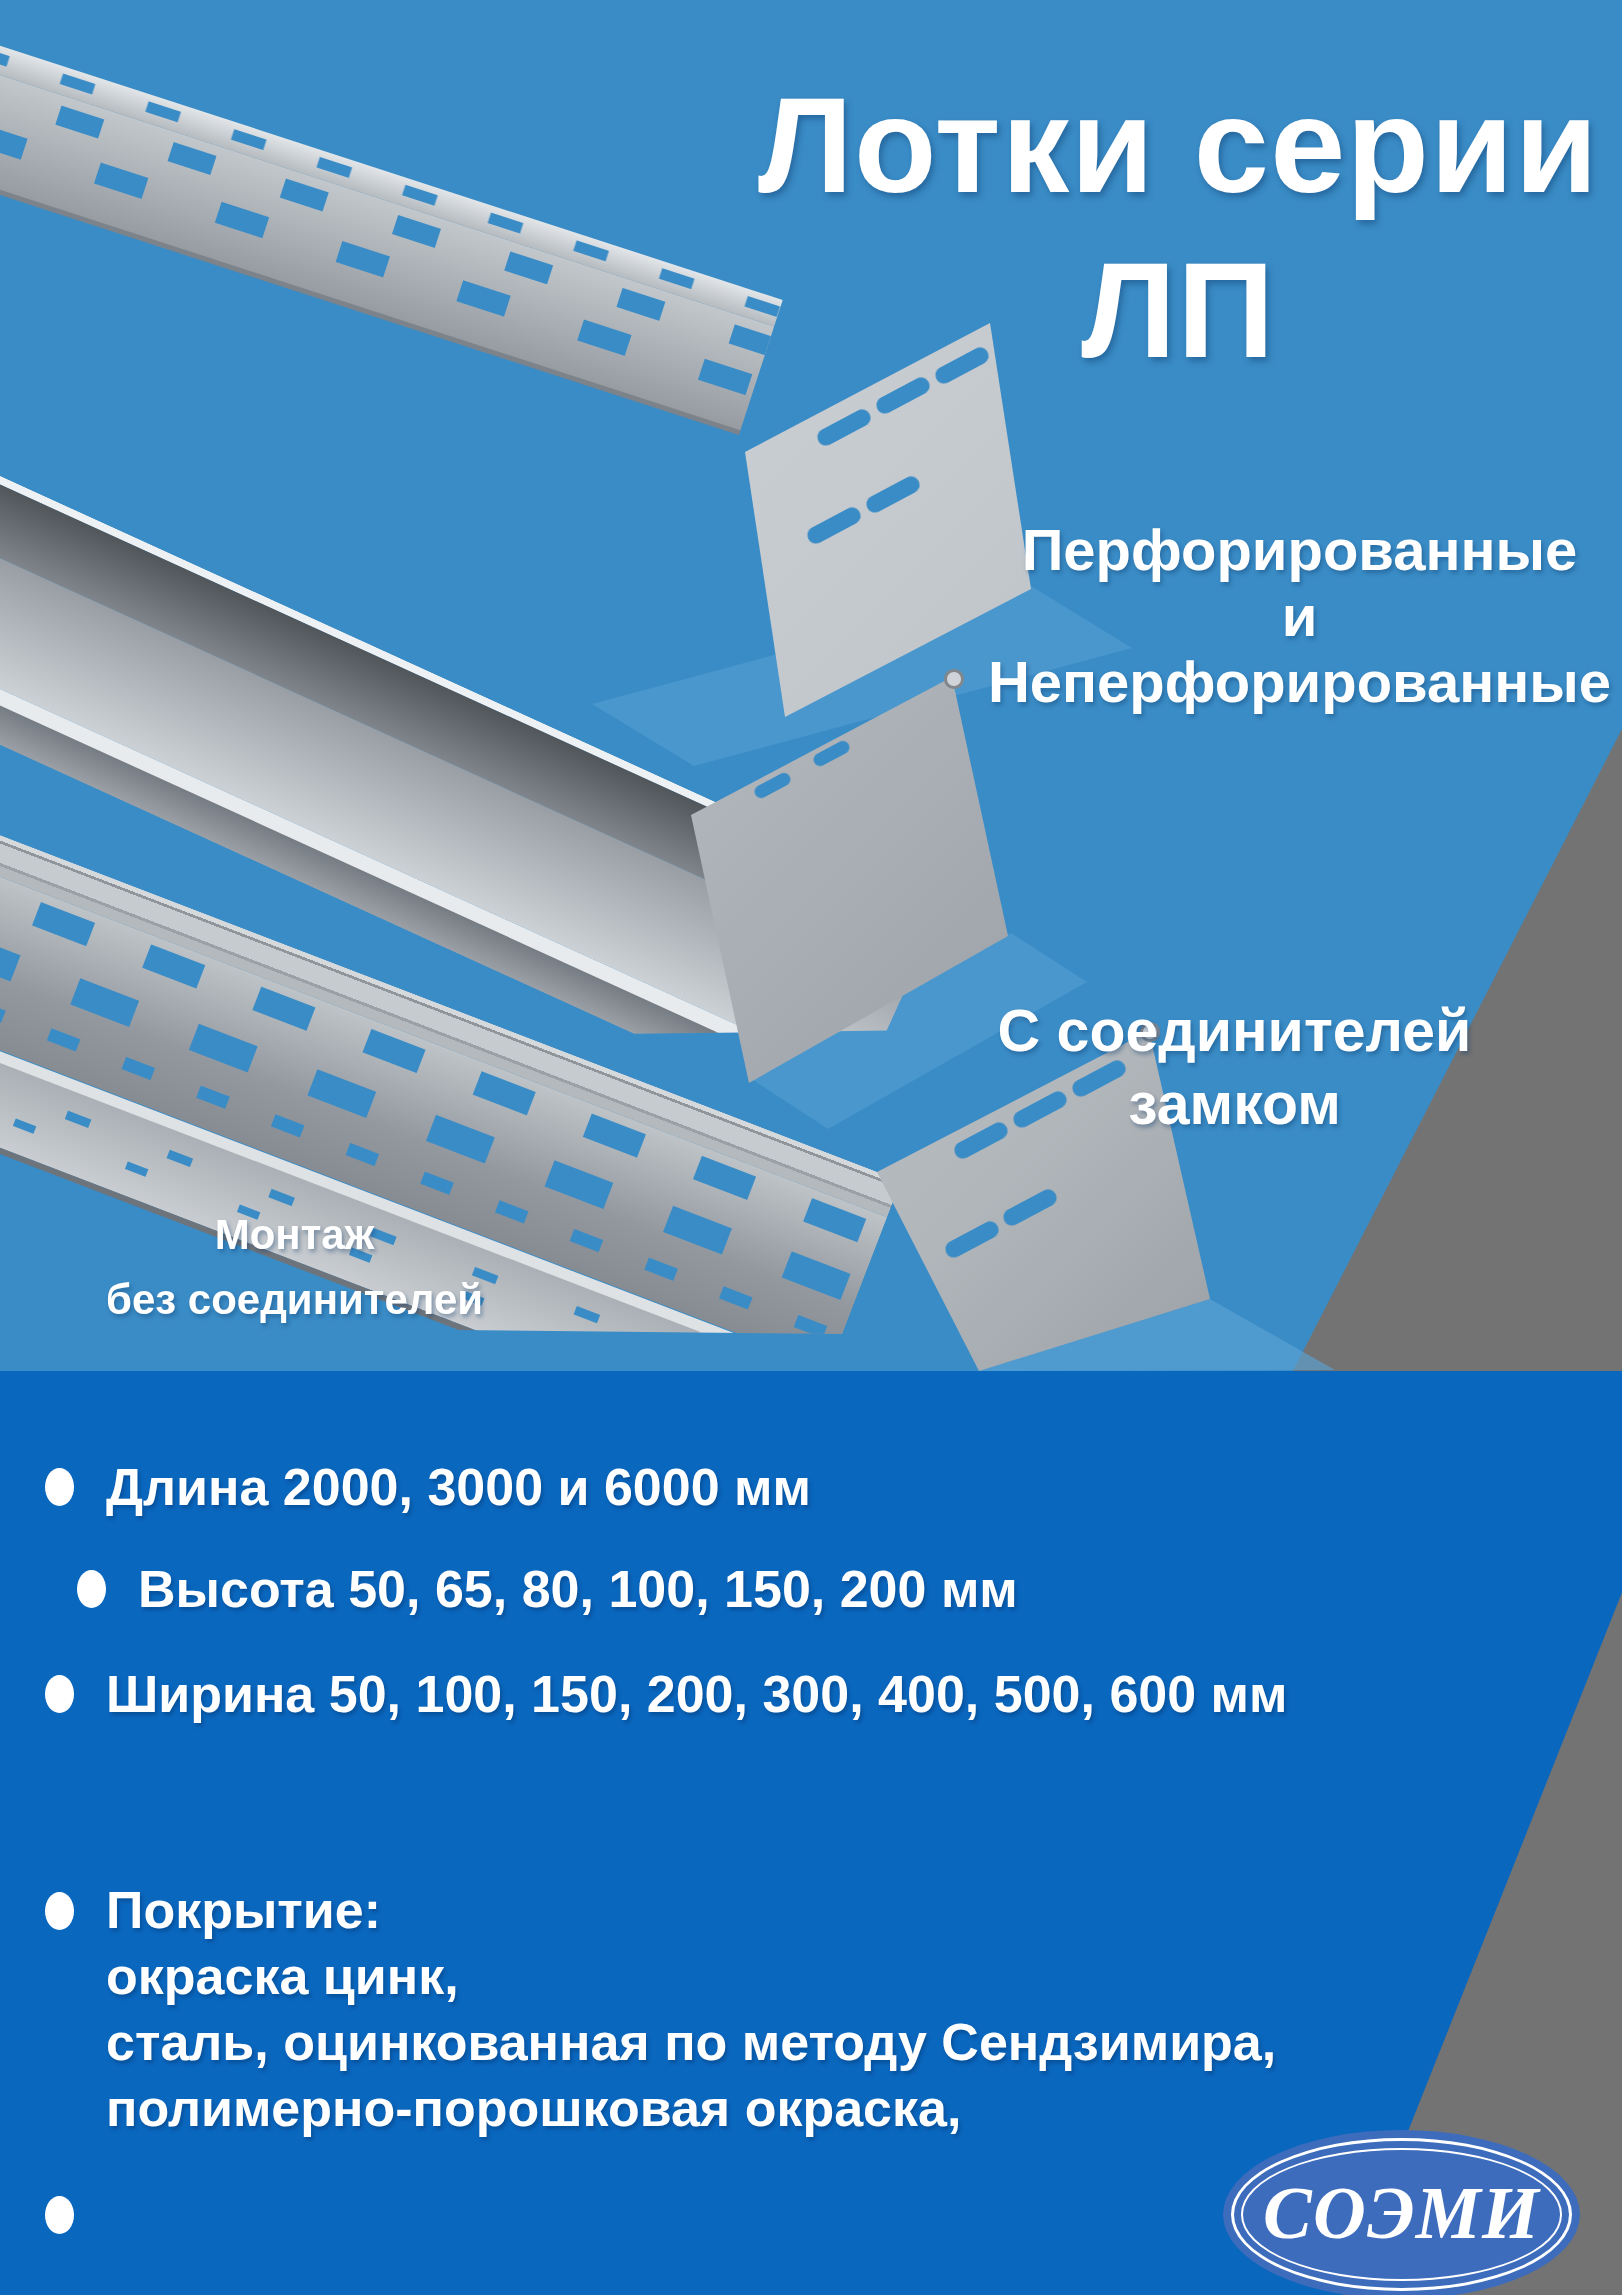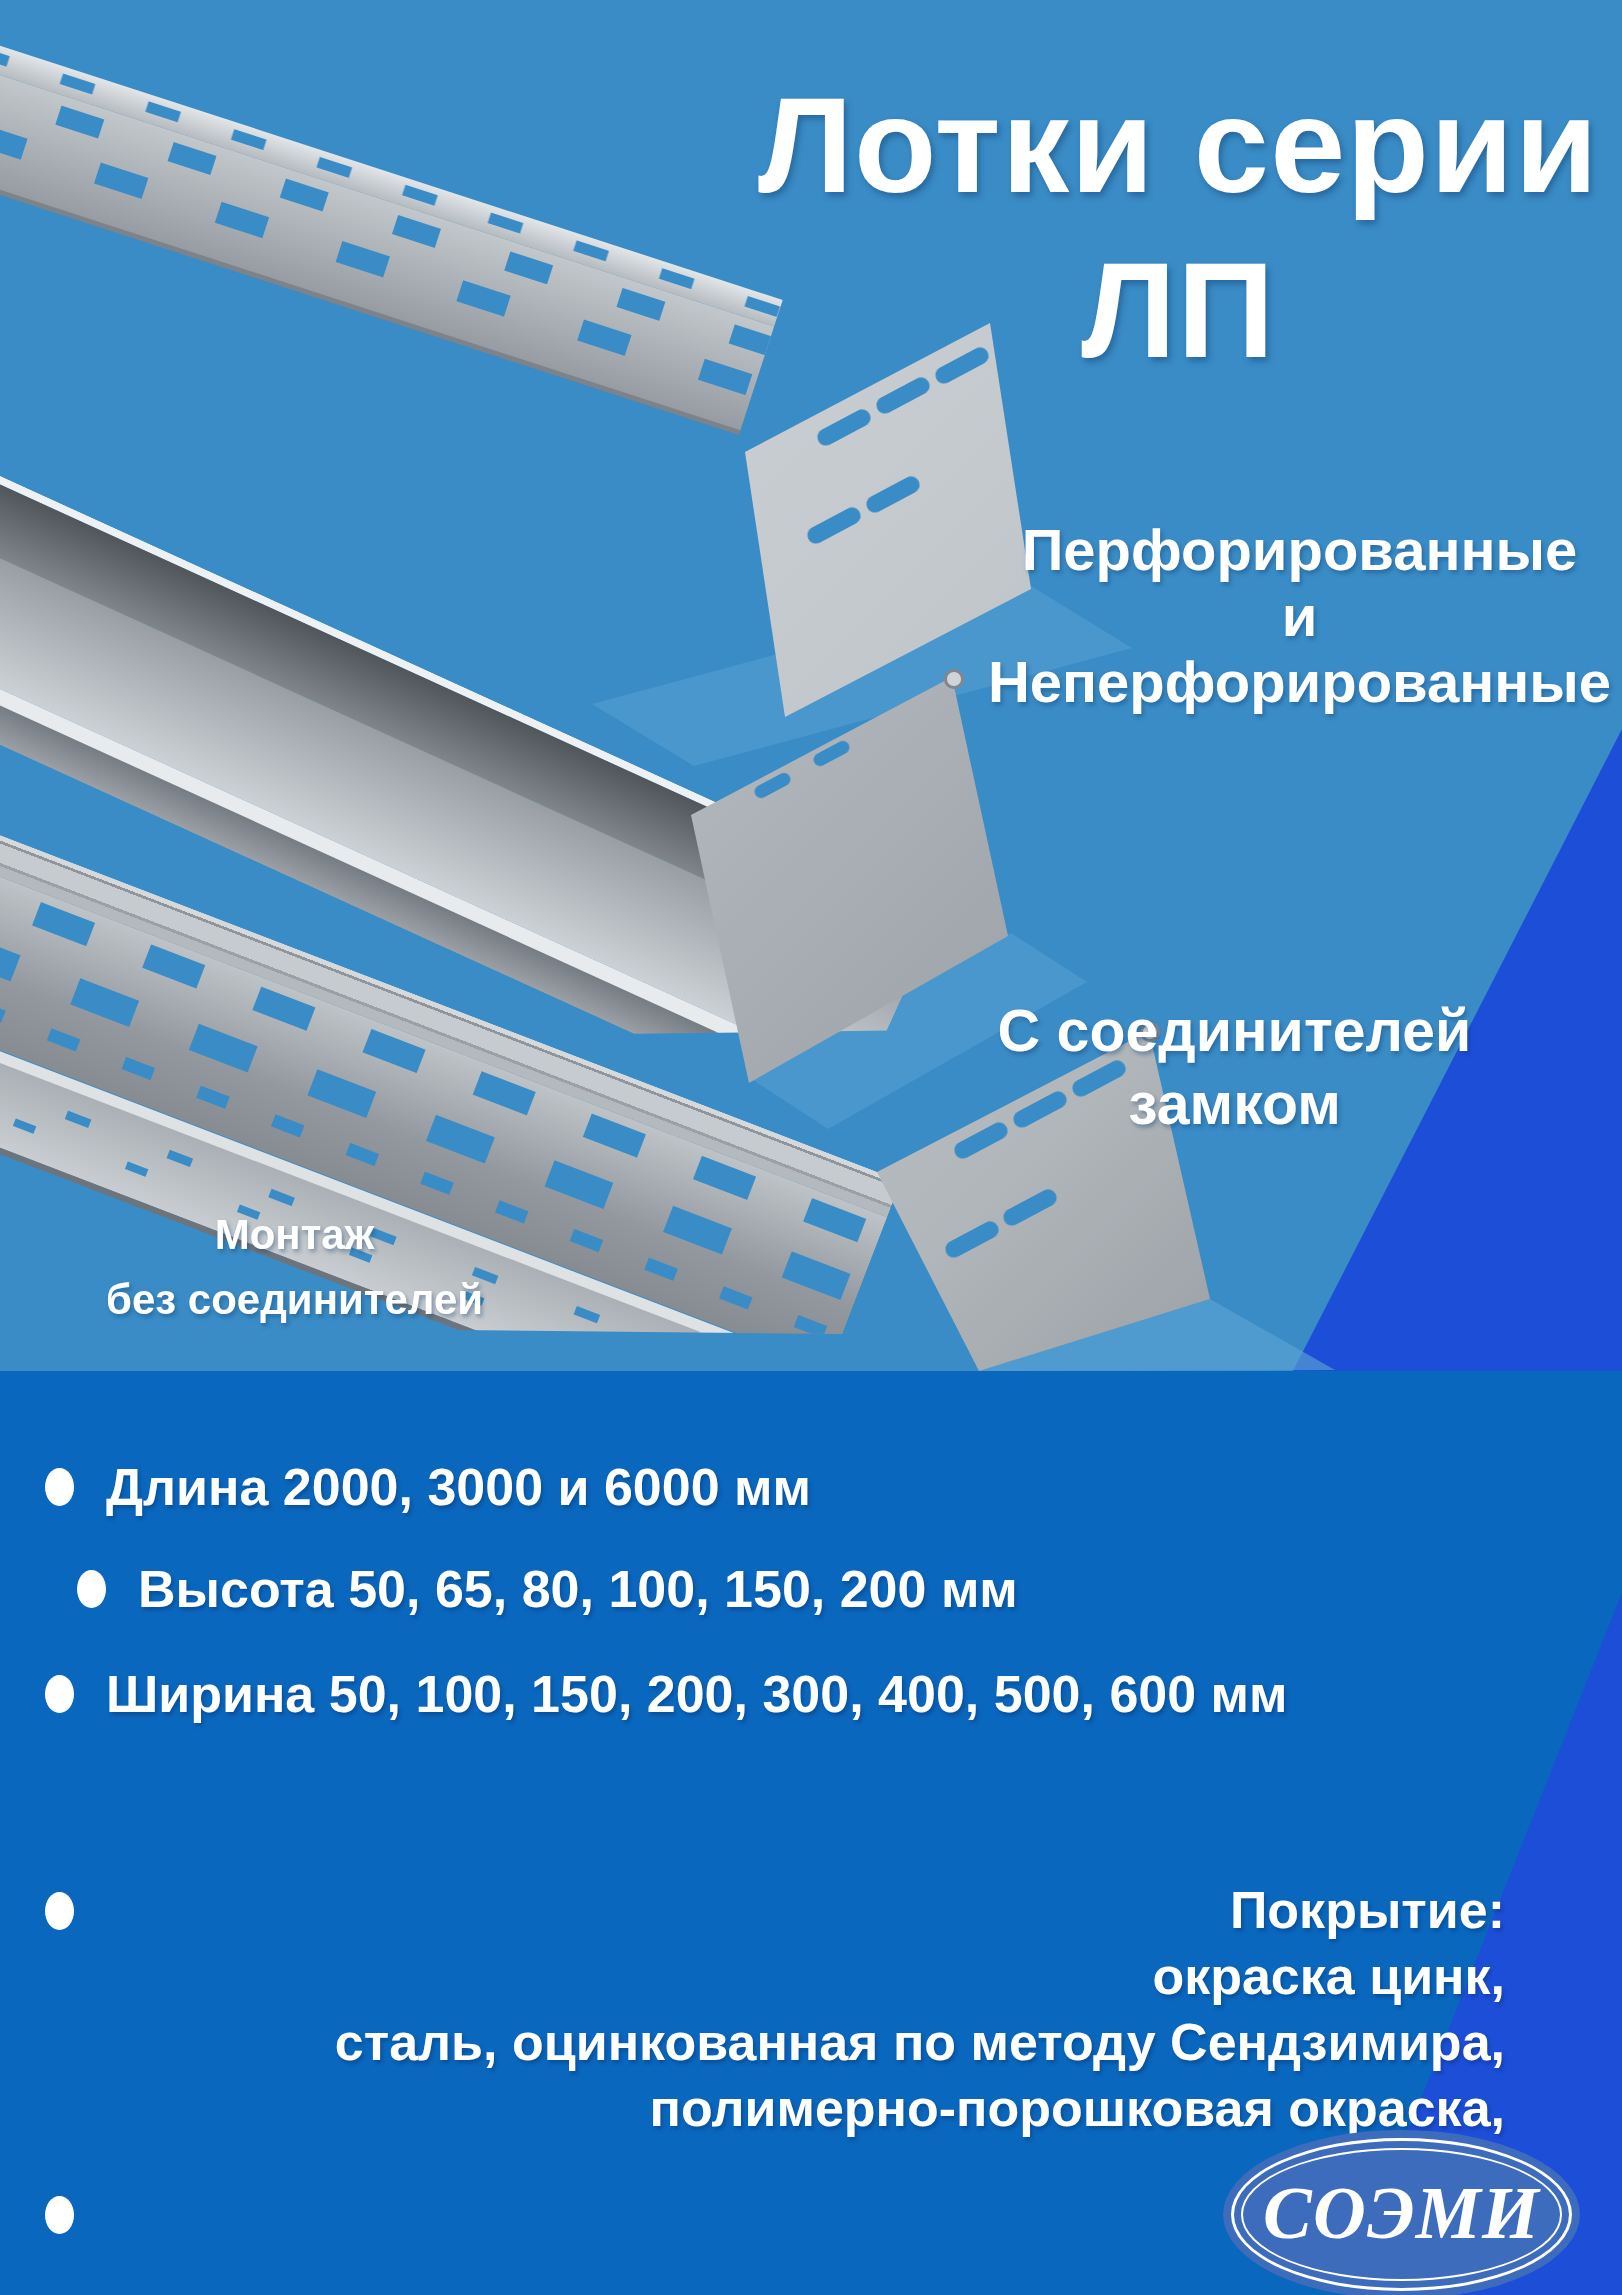--- a/index.html
+++ b/index.html
@@ -1,16 +1,16 @@
 <!DOCTYPE html>
 <html style="font-size:10.5px"><head>
 <meta charset="utf-8">
 <style>
   html,body{margin:0;padding:0;background:#ffffff;}
-  .page{position:relative;width:1623px;height:2295px;overflow:hidden;background:#1d4ed8;
+  .page{position:relative;width:1623px;height:2295px;overflow:hidden;background:#737373;
         font-family:"Liberation Sans",sans-serif;}
 
   
   .sec-light{position:absolute;left:0;top:0;width:1623px;height:1371px;background:#3a8cc6;
     clip-path:polygon(0 0,1623px 0,1623px 727px,1293px 1371px,0 1371px);}
   .sec-dark{position:absolute;left:0;top:1371px;width:1623px;height:924px;background:#0a67be;
     clip-path:polygon(0 0,1623px 0,1623px 219px,1343px 924px,0 924px);}
 
   
   .trays{position:absolute;inset:0;z-index:2;}
@@ -79,21 +79,21 @@
 
   .spec{position:absolute;left:0;width:1505px;z-index:3;color:#ffffff;font-weight:bold;
         font-size:52px;line-height:63px;text-align:left;text-shadow:2px 2.6px 3.9px rgba(0,40,90,.35);}
   .spec .t{position:absolute;left:106px;top:0;white-space:nowrap;}
   .dot{position:absolute;left:45px;width:29px;height:38px;border-radius:50%;background:#ffffff;}
   .s1{top:1456px;height:63px;text-decoration:underline;} .s1 .dot{top:12.4px;}
   .s2{top:1558px;height:63px;margin-left:32px;} .s2 .dot{top:12.4px;}
   .s3{top:1663px;height:63px;} .s3 .dot{top:12.4px;}
   .s4{top:1770px;height:63px;} .s4 .dot{top:12.4px;}
   .s5{top:1877px;height:264px;line-height:66px;} .s5 .dot{top:15px;}
-  .s5 .t{position:static;display:block;margin-left:106px;white-space:nowrap;text-align:right;}
+  .s5 .t{position:static;display:block;margin-left:106px;white-space:nowrap;}
   .s6{top:2184px;height:63px;} .s6 .dot{top:12.4px;}
 
   
   .logo{position:absolute;left:1223px;top:2130px;width:357px;height:169px;border-radius:50%;
         background:#3e6cbc;z-index:4;display:flex;align-items:center;justify-content:center;}
   .logo::before{content:"";position:absolute;inset:7.9px;border-radius:50%;border:3.9px solid #ffffff;}
   .logo::after{content:"";position:absolute;inset:18.3px;border-radius:50%;border:2px solid #ffffff;}
   .logo-text{color:#ffffff;font-family:"Liberation Serif",serif;font-style:italic;font-weight:bold;
         font-size:73px;letter-spacing:1.3px;transform:translateY(-1.3px);}
 </style>

